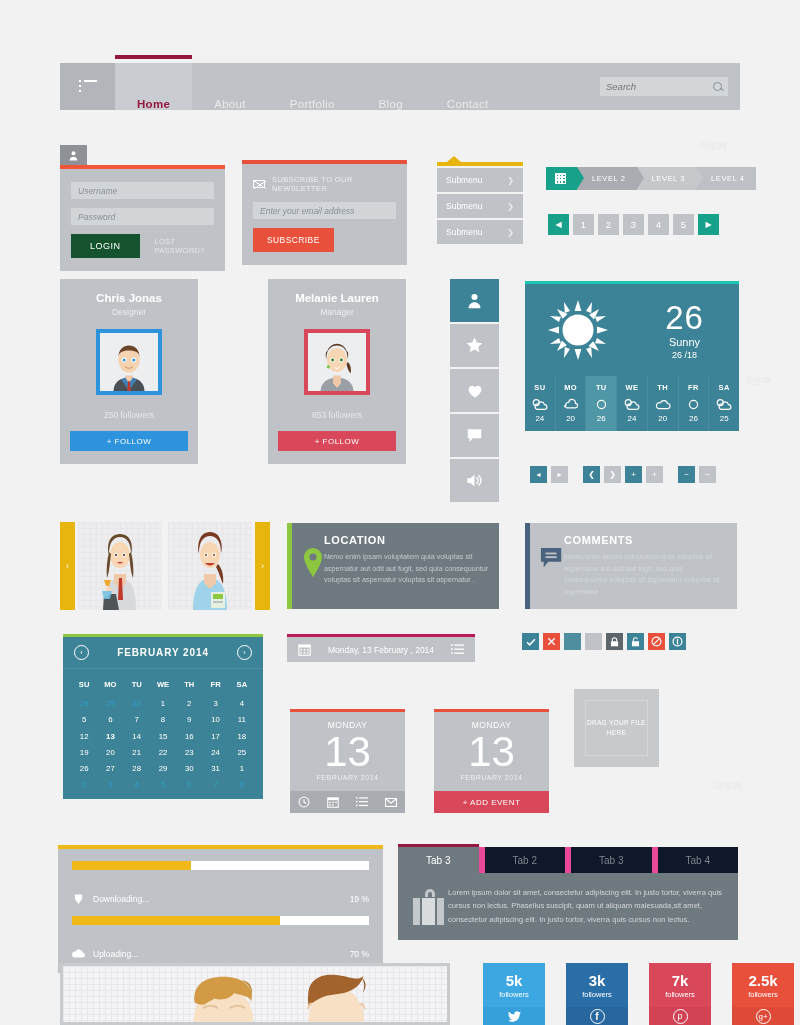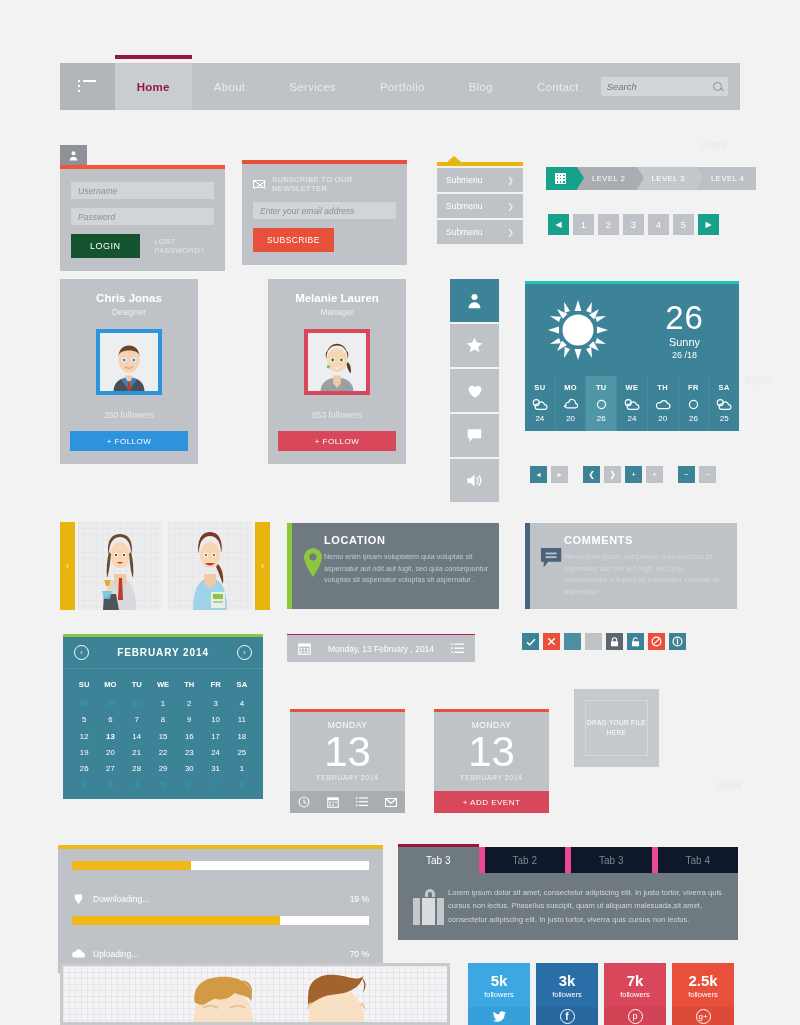--- a/index.html
+++ b/index.html
@@ -13,21 +13,21 @@
   
   .navbar { position:absolute; left:60px; top:63px; width:680px; height:47px;
             background:#bfc3c7; display:flex; align-items:stretch; }
   .nav-burger { width:55px; display:flex; align-items:center; justify-content:center;
                 background:#b2b6ba; }
   .burger-ico { width:18px; height:13px; position:relative; }
   .burger-ico i { position:absolute; left:5px; right:0; height:2px; background:#fff; display:block;}
   .burger-ico i:nth-child(1){top:0;} .burger-ico i:nth-child(2){top:5px;} .burger-ico i:nth-child(3){top:10px;}
   .burger-ico u { position:absolute; left:0; width:2px; height:2px; background:#fff; }
   .burger-ico u:nth-of-type(1){top:0;} .burger-ico u:nth-of-type(2){top:5px;} .burger-ico u:nth-of-type(3){top:10px;}
-  .nav-item { display:flex; align-items:center; justify-content:center; padding:0 22px;
+  .nav-item { display:flex; align-items:flex-end; justify-content:center; padding:0 22px;
               font-size:11.5px; color:#e9eaec; letter-spacing:.3px; position:relative; }
   .nav-item.active { background:#c9cdd1; color:#96173f; font-weight:bold; }
   .nav-item.active:before { content:""; position:absolute; left:0; right:0; top:-8px; height:4px; background:#96173f; }
   .nav-search { margin-left:auto; align-self:center; margin-right:12px;
                 width:128px; height:19px; background:#d3d6d9; display:flex; align-items:center;
                 padding:0 6px; }
   .nav-search input { border:0; background:transparent; outline:none; width:100%;
                       font-size:9.5px; font-style:italic; color:#8b9096;
                       font-family:"Liberation Sans", sans-serif; }
   .nav-search .mag { width:9px; height:9px; border:1.4px solid #8b9096; border-radius:50%; position:relative; flex:0 0 auto;}
@@ -158,21 +158,21 @@
             font-size:7px; display:flex; align-items:center; justify-content:center; }
   .cal-title { color:#fff; font-size:10px; font-weight:bold; letter-spacing:.9px; }
   .cal-grid { display:grid; grid-template-columns:repeat(7,1fr); padding:7px 8px 0; }
   .cal-grid div { text-align:center; font-size:7.8px; color:#fff; padding:3.6px 0; }
   .cal-grid .dow { font-weight:bold; font-size:7.6px; padding-bottom:7px; }
   .cal-grid .out { color:#2e9fc4; }
   .cal-grid .today { font-weight:bold; }
 
   
   .datebar { position:absolute; left:287px; top:634px; width:188px; background:#bfc3c7;
-             border-top:1px solid #be185d; height:28px; display:flex; align-items:center; padding:0 11px; }
+             border-top:3px solid #be185d; height:28px; display:flex; align-items:center; padding:0 11px; }
   .datebar .txt { flex:1; text-align:center; font-size:8.5px; color:#fff; }
 
   
   .daycard { position:absolute; top:709px; width:115px; background:#bfc3c7; border-top:3px solid #e8503c; }
   .daycard.d1{ left:290px; } .daycard.d2{ left:434px; }
   .dc-top { text-align:center; color:#fff; font-size:8.5px; padding-top:8px; letter-spacing:.5px; }
   .dc-num { text-align:center; color:#fff; font-size:42px; font-weight:300; line-height:1.05; }
   .dc-mo { text-align:center; color:#eceeef; font-size:7px; padding-bottom:10px; letter-spacing:.5px; }
   .dc-bar { height:22px; background:#a9adb1; display:flex; align-items:center; justify-content:space-around; }
   .dc-add { height:22px; background:#d9485a; color:#fff; font-size:8px;
@@ -213,21 +213,21 @@
   
   .bigimg { position:absolute; left:60px; top:963px; width:390px; height:62px;
             background:#f4f4f6; border:3px solid #c8cbce; overflow:hidden; }
   .grid-bg { position:absolute; inset:0;
     background:
       repeating-linear-gradient(to right,#e7e7ea 0 1px,transparent 1px 6px),
       repeating-linear-gradient(to bottom,#e7e7ea 0 1px,transparent 1px 6px);}
 
   
   .social { position:absolute; left:468px; top:963px; display:flex; gap:6px; }
-  .soc { width:62px; }
+  .soc { width:62px;margin-left:15px; }
   .soc-top { height:44px; display:flex; flex-direction:column; align-items:center; justify-content:center; color:#fff; }
   .soc-n { font-size:15px; font-weight:bold; }
   .soc-l { font-size:7.5px; margin-top:1px; }
   .soc-bot { height:18px; display:flex; align-items:center; justify-content:center; }
   .soc-circle { width:15px; height:15px; border:1.4px solid #fff; border-radius:50%;
                 display:flex; align-items:center; justify-content:center; color:#fff; font-size:9px; }
 
   .wm { position:absolute; color:#e3e3e3; font-size:9px; opacity:.55; pointer-events:none; }
 </style>
 </head>
@@ -244,23 +244,20 @@
           <i></i>
           <i></i>
           <i></i>
       </div>
     </div>
     <div class="nav-item active">
         <span>Home</span>
       </div>
     <div class="nav-item">
         <span>About</span>
-      </div>
-    <div class="nav-item">
-        <span>Services</span>
       </div>
     <div class="nav-item">
         <span>Portfolio</span>
       </div>
     <div class="nav-item">
         <span>Blog</span>
       </div>
     <div class="nav-item">
         <span>Contact</span>
       </div>

